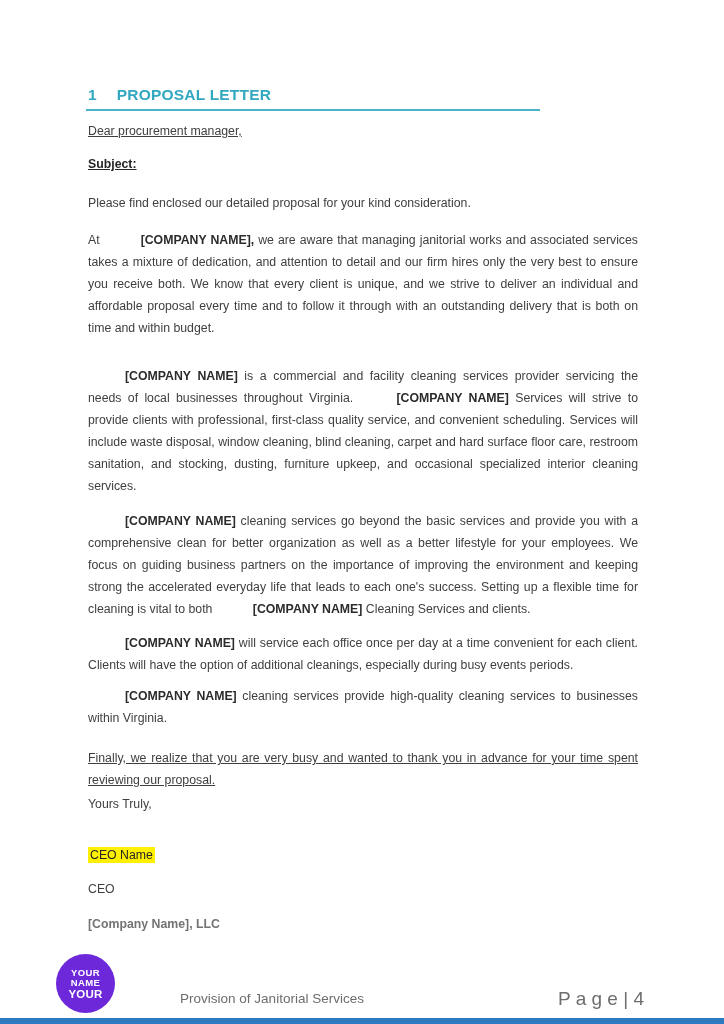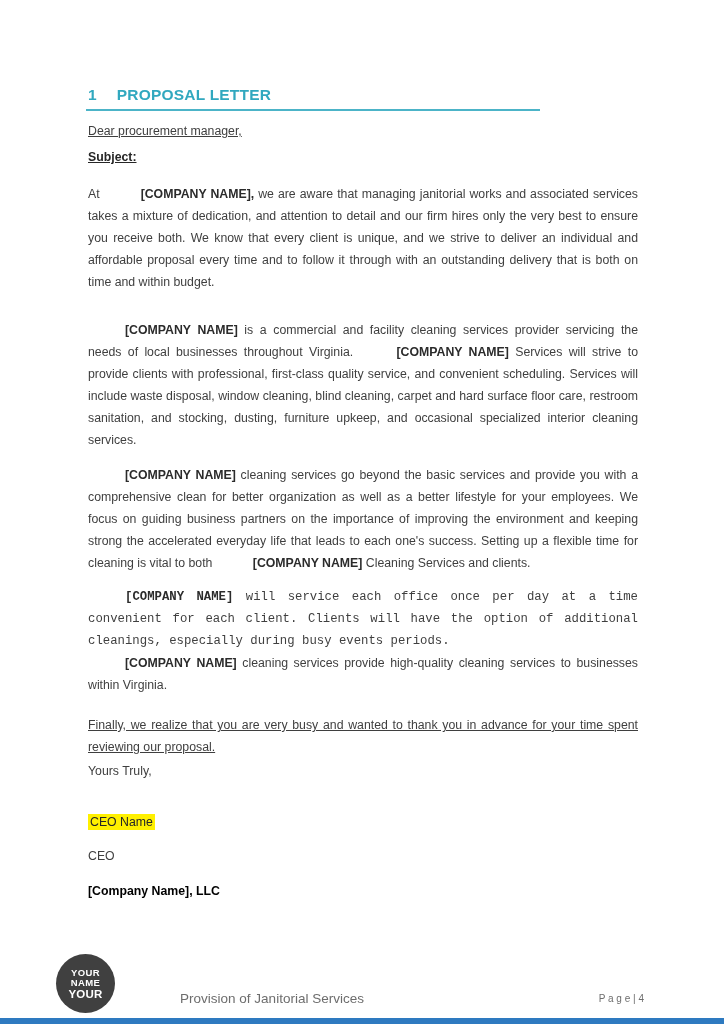--- a/index.html
+++ b/index.html
@@ -10,73 +10,74 @@
   .content { position:absolute; left:88px; top:86px; width:550px; font-size:12.3px; line-height:22px; }
 
   .heading {
     display:flex; align-items:baseline; gap:20px;
     color:#31a8bf; font-weight:bold; font-size:15.5px; line-height:18px;
     border-bottom:2px solid #4cb4c8; padding:0 0 5px 2px;
     width:452px; margin:0 0 0 -2px; letter-spacing:0.2px;
   }
 
   .salutation { margin:9px 0 0 0;text-decoration:underline; }
-  .subject-line { margin:4px 0 0 0; }
+  .subject-line { margin:11px 0 0 0; }
   .subject-line strong { color:#262626; text-decoration:underline; }
 
   .para { text-align:justify; margin:0; }
   .para strong, .sig strong { color:#2b2b2b;padding-left:37px; }
   .p1 { margin-top:17px; }
   .p2 { margin-top:15px; }
   .p3 { margin-top:26px; }
   .p4 { margin-top:13px; }
-  .p5 { margin-top:12px;font-family:Liberation Mono, monospace; }
-  .p6 { margin-top:0; }
+  .p5 { margin-top:12px; }
+  .p6 { margin-top:9px; }
   .p7 { margin-top:18px;text-decoration:underline; }
   .closing { margin:2px 0 0 0; }
 
   .sig-name { margin-top:29px; }
   .hl { background:#fff000; color:#262626; padding:1px 2px; }
   .sig-title { margin-top:9px; }
-  .sig-company { margin-top:9px; font-weight:bold; color:#000000; }
+  .sig-company { margin-top:9px; font-weight:bold; color:#737373; }
 
   .logo-badge {
     position:absolute; left:56px; top:954px; width:59px; height:59px;
-    background:#404040; border-radius:50%;
+    background:#6d28d9; border-radius:50%;
     display:flex; flex-direction:column; justify-content:center; align-items:center;
     color:#ffffff; font-weight:bold; text-align:center;
     font-size:9.5px; line-height:10.5px; letter-spacing:0.4px;
   }
   .logo-badge .l3 { font-size:11.5px; letter-spacing:0.2px; }
 
   .footer-title {
     position:absolute; top:991px; left:0; width:544px; text-align:center;
     color:#6d6d6d; font-size:13.5px; line-height:16px;
   }
   .footer-page {
     position:absolute; top:991px; right:80px;
-    color:#6d6d6d; font-size:10px; line-height:16px;
+    color:#6d6d6d; font-size:19px; line-height:16px;
   }
   .bottom-bar { position:absolute; left:0; bottom:0; width:724px; height:6px; background:#2e7ac0; }
 </style>
 </head>
 <body>
 
 <div class="page">
   <div class="content">
 
     <div class="heading">
       <span>1</span>
       <span>PROPOSAL LETTER</span>
     </div>
 
     <p class="salutation">Dear procurement manager,</p>
 
     <p class="subject-line"><strong>Subject:</strong></p>
 
+    <p class="para p1"><span>Please find enclosed our detailed proposal for your kind consideration.</span></p>
 
     <p class="para p2"><span>At </span><strong>[COMPANY NAME],</strong><span> we are aware that managing janitorial works and associated services takes a mixture of dedication, and attention to detail and our firm hires only the very best to ensure you receive both. We know that every client is unique, and we strive to deliver an individual and affordable proposal every time and to follow it through with an outstanding delivery that is both on time and within budget.</span></p>
 
     <p class="para p3"><strong>[COMPANY NAME]</strong><span> is a commercial and facility cleaning services provider servicing the needs of local businesses throughout Virginia. </span><strong>[COMPANY NAME]</strong><span> Services will strive to provide clients with professional, first-class quality service, and convenient scheduling. Services will include waste disposal, window cleaning, blind cleaning, carpet and hard surface floor care, restroom sanitation, and stocking, dusting, furniture upkeep, and occasional specialized interior cleaning services.</span></p>
 
     <p class="para p4"><strong>[COMPANY NAME]</strong><span> cleaning services go beyond the basic services and provide you with a comprehensive clean for better organization as well as a better lifestyle for your employees.  We focus on guiding business partners on the importance of improving the environment and keeping strong the accelerated everyday life that leads to each one's success.   Setting up a flexible time for cleaning is vital to both </span><strong>[COMPANY NAME]</strong><span> Cleaning Services and clients.</span></p>
 
     <p class="para p5"><strong>[COMPANY NAME]</strong><span> will service each office once per day at a time convenient for each client. Clients will have the option of additional cleanings, especially during busy events periods.</span></p>
 
     <p class="para p6"><strong>[COMPANY NAME]</strong><span> cleaning services provide high-quality cleaning services to businesses within Virginia.</span></p>

